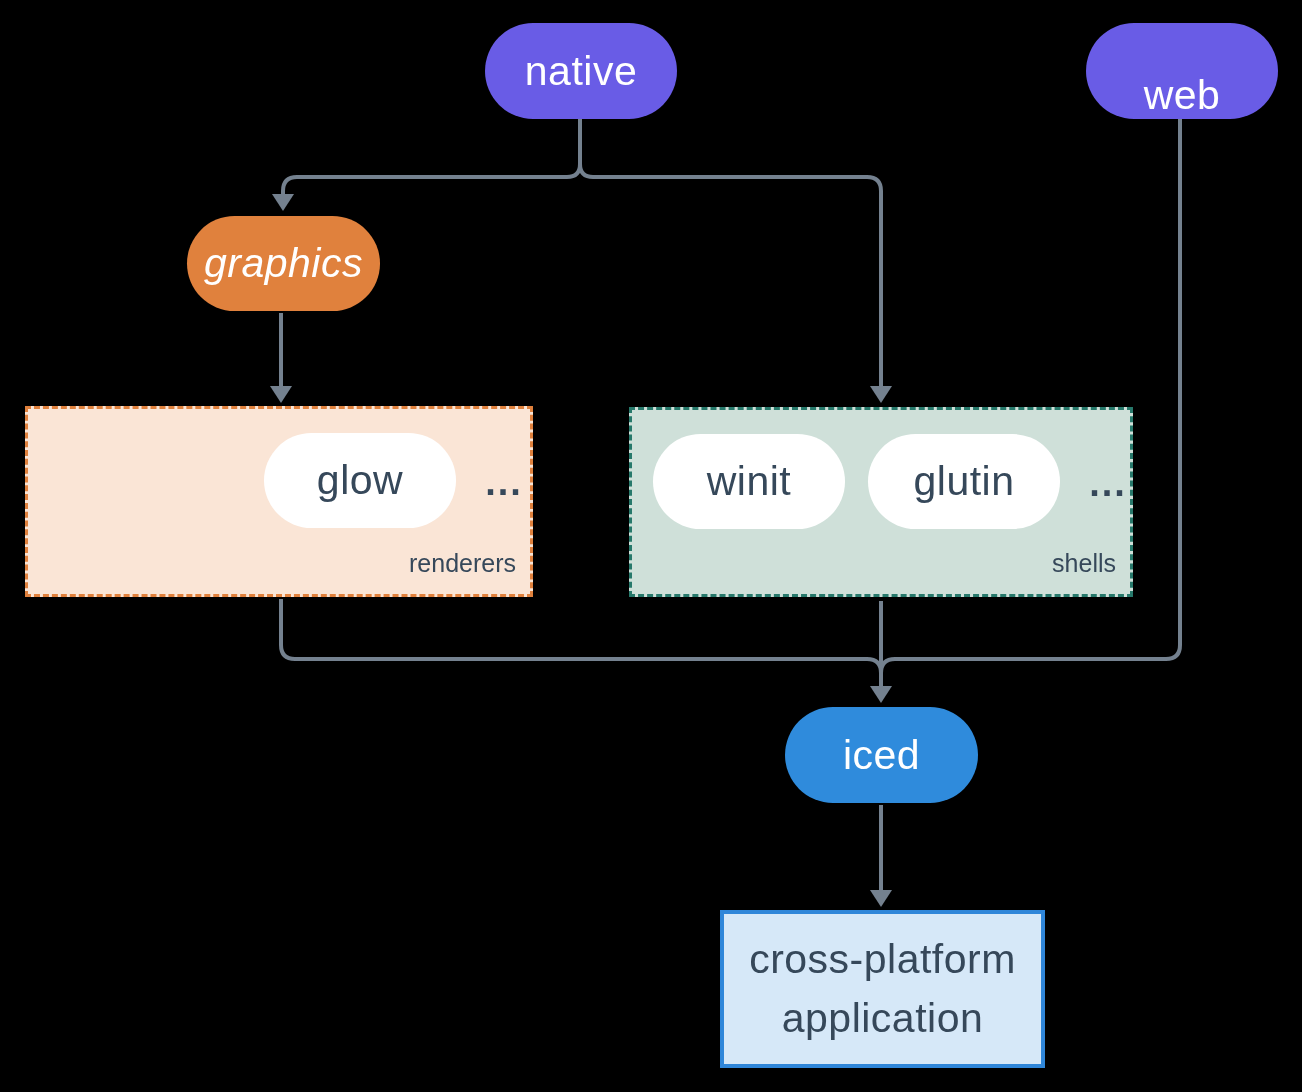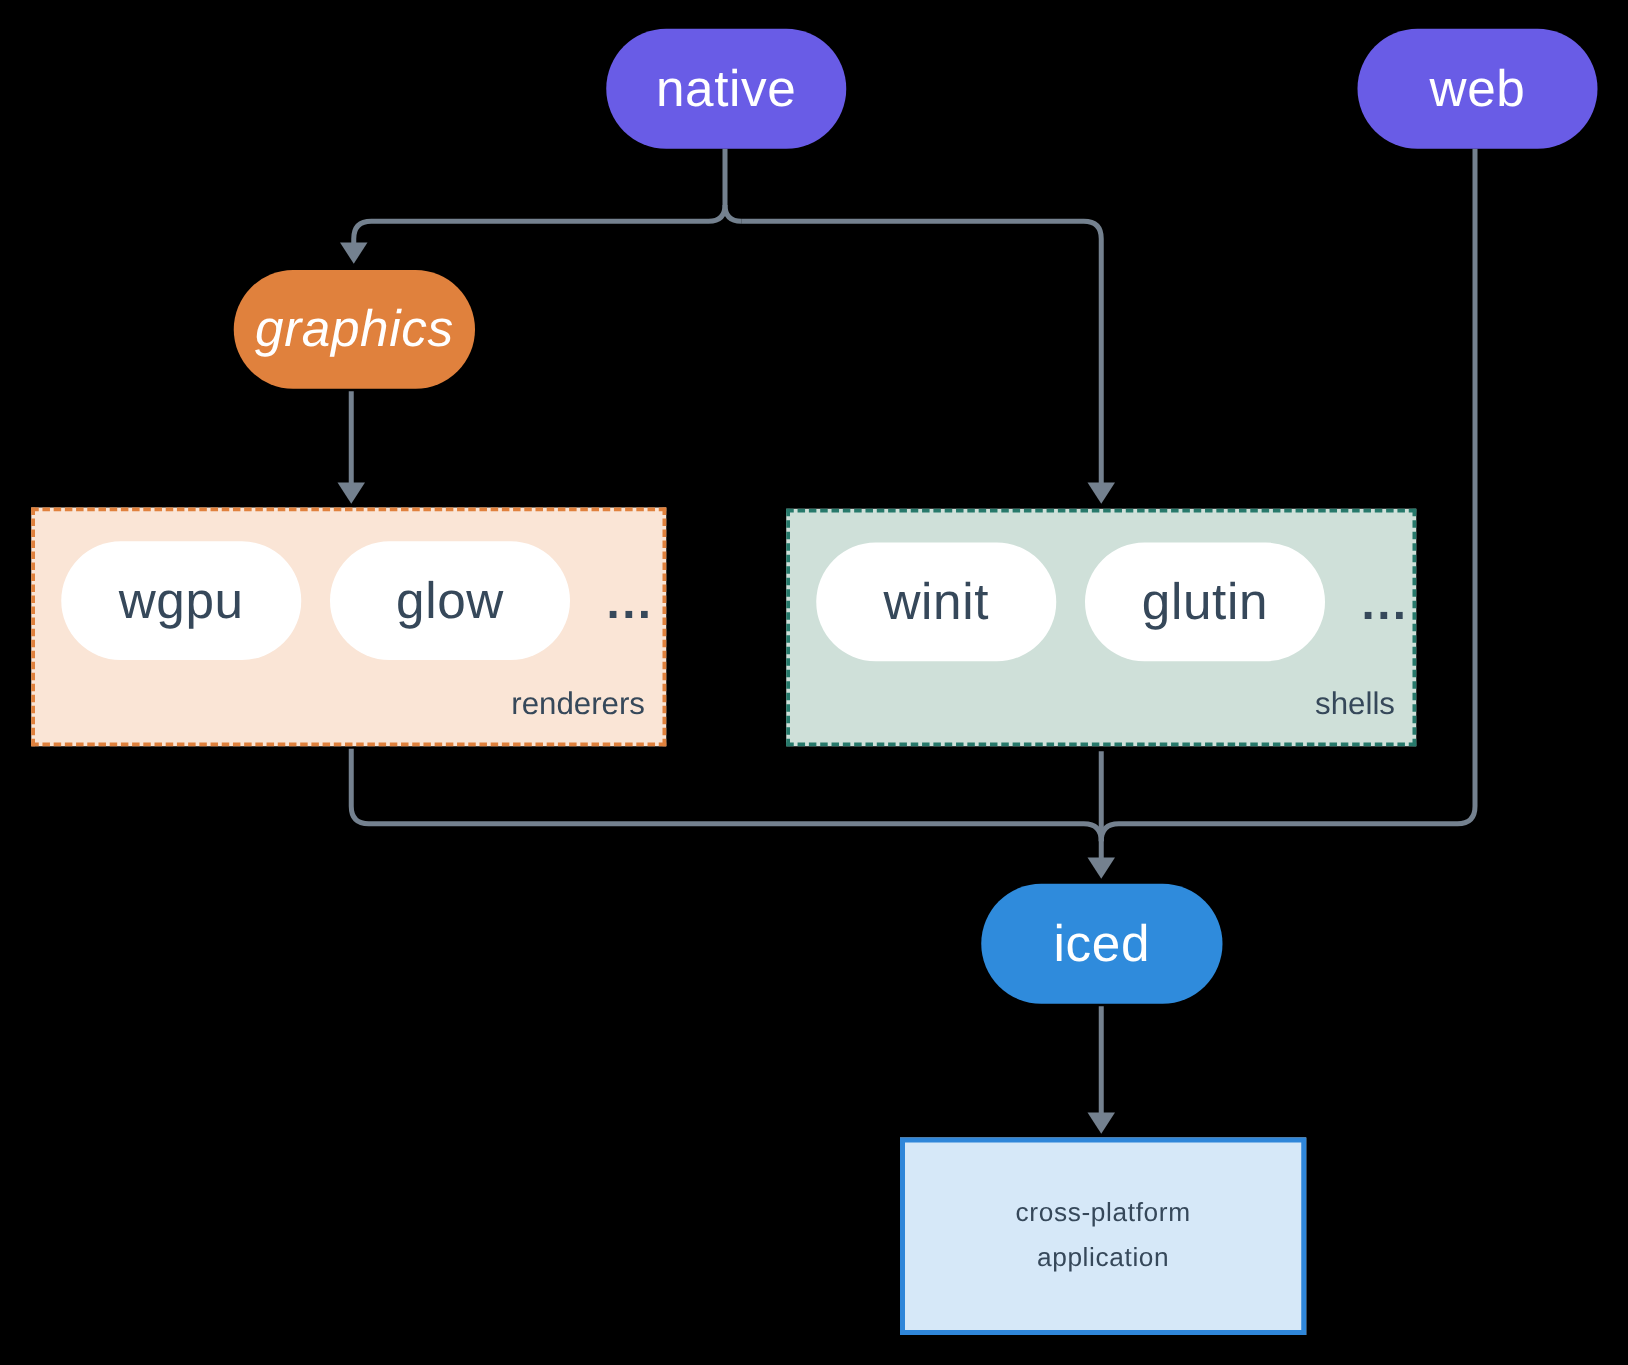--- a/index.html
+++ b/index.html
@@ -19,21 +19,21 @@
   .connectors polygon{fill:var(--line); stroke:none;}
 
   .pill{
     position:absolute; display:flex; align-items:center; justify-content:center;
     border-radius:48px; font-size:41px; letter-spacing:0.5px;
   }
   .pill.solid{color:var(--pill-text);}
   .pill.white{background:#ffffff; color:var(--ink); width:192px; height:95px;}
 
   .node-native{left:485px; top:23px; width:192px; height:96px; background:var(--purple);}
-  .node-web{left:1086px; top:23px; width:192px; height:96px; background:var(--purple);}
+  .node-web{left:1086px; top:23px; width:192px; height:96px; background:var(--purple);align-items:flex-end;}
   .node-graphics{left:187px; top:216px; width:193px; height:95px; background:var(--orange);font-style:italic;}
   .node-iced{left:785px; top:707px; width:193px; height:96px; background:var(--blue);}
 
   .group{position:absolute; box-sizing:border-box;}
   .group-renderers{
     left:25px; top:406px; width:508px; height:191px;
     background:var(--peach); border:3px dashed var(--orange-border);
   }
   .group-shells{
     left:629px; top:407px; width:504px; height:190px;
@@ -49,21 +49,21 @@
   .group-label{
     position:absolute; right:14px; bottom:16px;
     font-size:25px; color:var(--ink);
   }
 
   .app-box{
     position:absolute; left:720px; top:910px; width:325px; height:158px;
     box-sizing:border-box; background:var(--light-blue);
     border:4px solid var(--blue-border);
     display:flex; flex-direction:column; align-items:center; justify-content:center;
-    gap:12px; color:var(--ink); font-size:21px; letter-spacing:0.5px;
+    gap:12px; color:var(--ink); font-size:41px; letter-spacing:0.5px;
   }
 </style>
 </head>
 <body>
 
 <div class="canvas">
 
   <svg class="connectors" viewBox="0 0 1302 1092" aria-hidden="true">
     <path d="M 580 119 L 580 164 Q 580 177 567 177 L 297 177 Q 283 177 283 191 L 283 196"></path>
     <path d="M 580 164 Q 580 177 593 177"></path>
@@ -86,23 +86,20 @@
 
   <div class="pill solid node-web">
     <span>web</span>
   </div>
 
   <div class="pill solid node-graphics">
     <span>graphics</span>
   </div>
 
   <div class="group group-renderers">
-    <div class="pill white first">
-      <span>wgpu</span>
-    </div>
     <div class="pill white second">
       <span>glow</span>
     </div>
     <span class="ellipsis">...</span>
     <span class="group-label">renderers</span>
   </div>
 
   <div class="group group-shells">
     <div class="pill white first">
       <span>winit</span>

